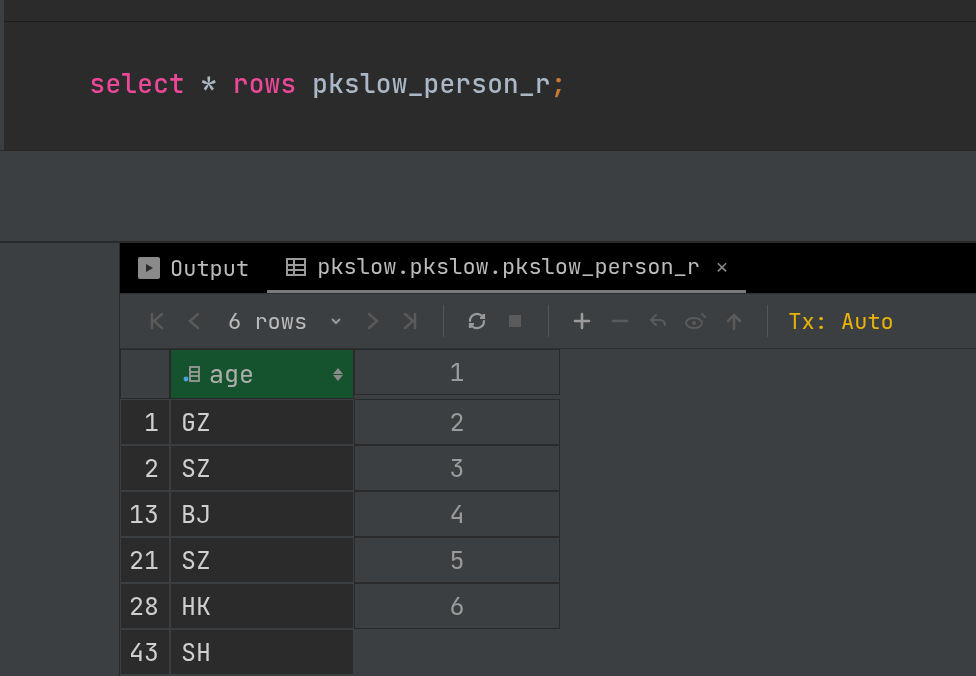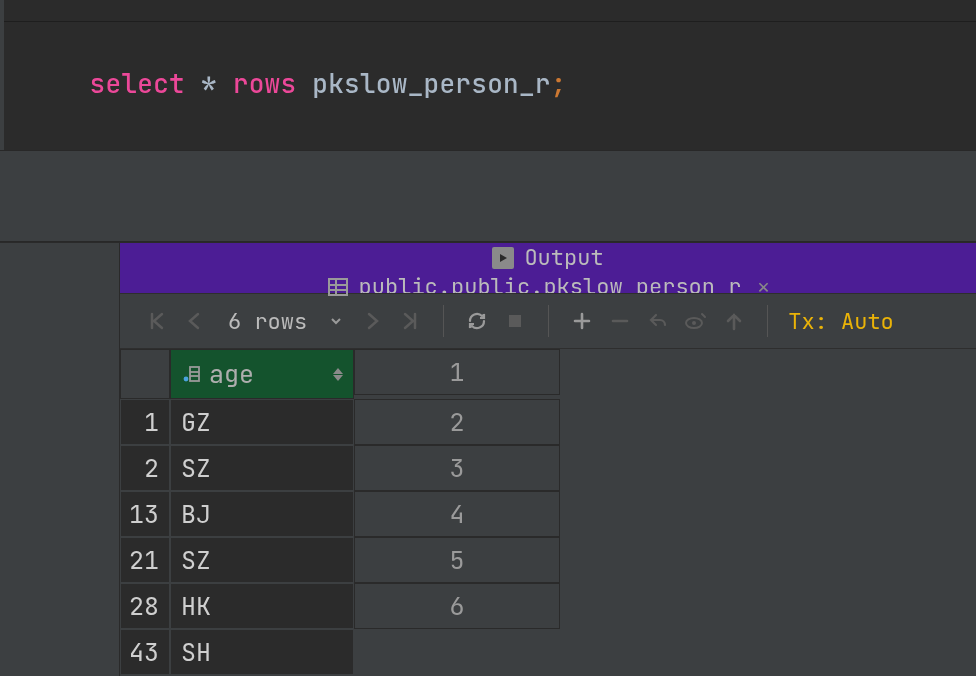--- a/index.html
+++ b/index.html
@@ -53,24 +53,23 @@
   .results-main {
     flex: 1;
     display: flex;
     flex-direction: column;
   }
   
   .tabs {
     display: flex;
     align-items: center;
     height: 50px;
-    background: #4c1d95;
+    background: #000000;
     font-size: 22px;
     color: #bbbbbb;
-    flex-direction: column;
   }
   .tab {
     display: flex;
     align-items: center;
     gap: 10px;
     padding: 0 18px;
     height: 100%;
     cursor: pointer;
   }
   .tab.active {
@@ -204,21 +203,21 @@
       </div>
       <div class="tab active">
         <span class="table-icon">
           <svg width="22" height="22" viewBox="0 0 22 22">
             <rect x="2" y="3" width="18" height="16" fill="none" stroke="#9a9a9a" stroke-width="2"></rect>
             <line x1="2" y1="9" x2="20" y2="9" stroke="#9a9a9a" stroke-width="2"></line>
             <line x1="2" y1="14" x2="20" y2="14" stroke="#9a9a9a" stroke-width="2"></line>
             <line x1="9" y1="3" x2="9" y2="19" stroke="#9a9a9a" stroke-width="2"></line>
           </svg>
         </span>
-        <span>public.public.pkslow_person_r</span>
+        <span>pkslow.pkslow.pkslow_person_r</span>
         <span class="tab-close">✕</span>
       </div>
     </div>
 
     <div class="toolbar">
       <span class="tbtn disabled">
         <svg width="20" height="20" viewBox="0 0 20 20">
             <path d="M5 3v14M15 3l-8 7 8 7" stroke="currentColor" stroke-width="2.5" fill="none" stroke-linecap="round"></path>
           </svg>
       </span>

